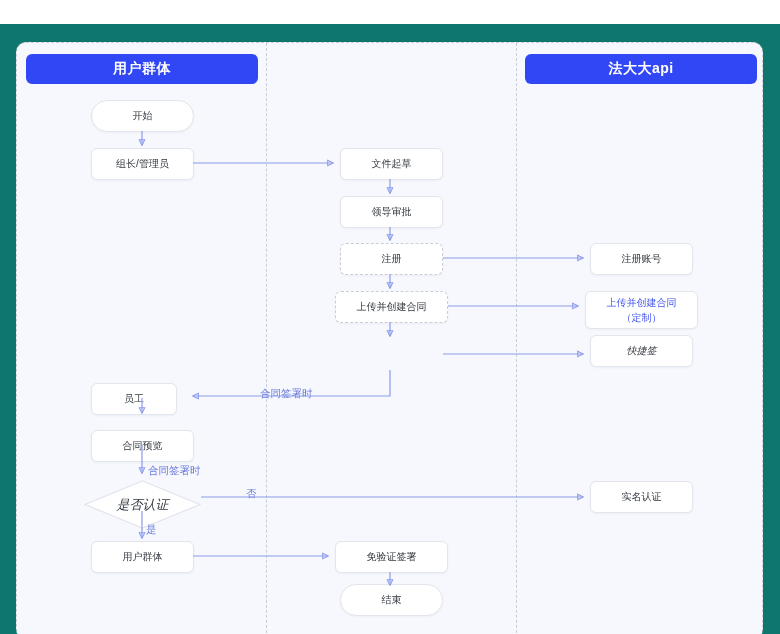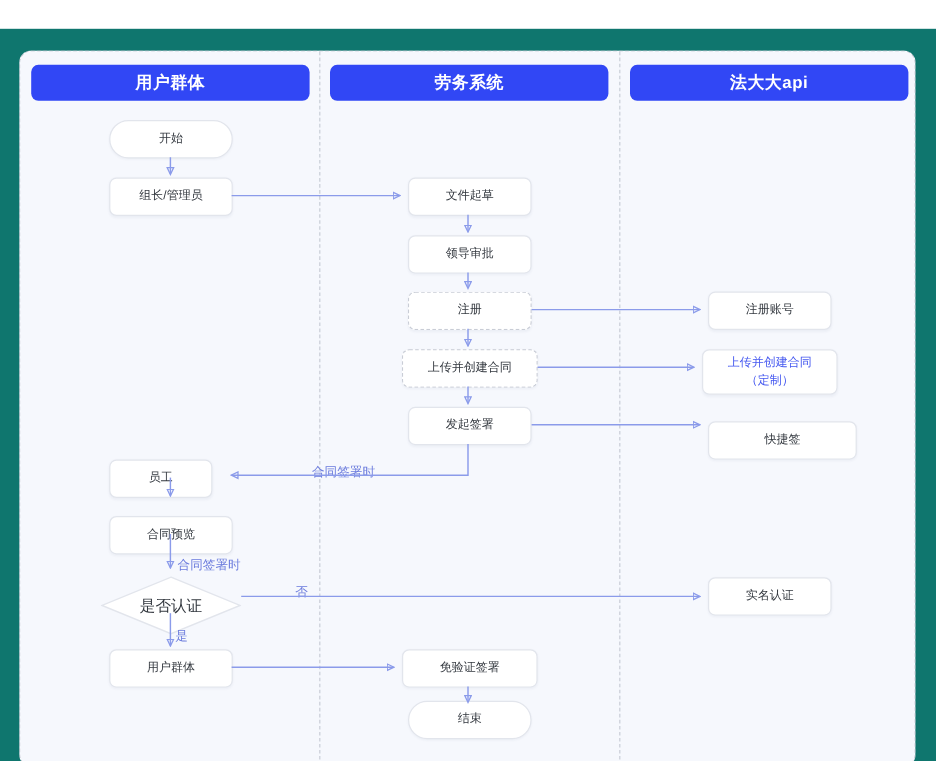--- a/index.html
+++ b/index.html
@@ -68,20 +68,21 @@
   .node.pill { border-radius: 999px; }
   .node.dashed { border: 1px dashed #c9cdd6; }
   .node.accent { color: #4558f0; }
 
   
   .diamond {
     position: absolute;
     display: flex;
     align-items: center;
     justify-content: center;
+    font-style: italic;
   }
   .diamond .dshape {
     position: absolute;
     inset: 0;
   }
   .diamond .dlabel {
     position: relative;
     font-size: 13px;
     color: #33383f;
     z-index: 2;
@@ -110,23 +111,20 @@
 
 <div id="stage">
   <div class="canvas">
 
     <div class="lane-divider" style="left:249px;"></div>
     <div class="lane-divider" style="left:499px;"></div>
 
     <div class="lane-header" style="left:9px;  top:11px; width:232px;">
       <span>用户群体</span>
     </div>
-    <div class="lane-header" style="left:258px; top:11px; width:232px;">
-      <span>劳务系统</span>
-    </div>
     <div class="lane-header" style="left:508px; top:11px; width:232px;">
       <span>法大大api</span>
     </div>
 
     <div class="node pill" style="left:74px; top:57px; width:103px; height:32px;">
       <span>开始</span>
     </div>
 
     <div class="node" style="left:74px; top:105px; width:103px; height:32px;">
       <span>组长/管理员</span>
@@ -160,42 +158,39 @@
     </div>
 
     <div class="node dashed" style="left:323px; top:200px; width:103px; height:32px;">
       <span>注册</span>
     </div>
 
     <div class="node dashed" style="left:318px; top:248px; width:113px; height:32px;">
       <span>上传并创建合同</span>
     </div>
 
-    <div class="node" style="left:323px; top:296px; width:103px; height:32px;">
-      <span>发起签署</span>
-    </div>
 
     <div class="node" style="left:318px; top:498px; width:113px; height:32px;">
       <span>免验证签署</span>
     </div>
 
     <div class="node pill" style="left:323px; top:541px; width:103px; height:32px;">
       <span>结束</span>
     </div>
 
     <div class="node" style="left:573px; top:200px; width:103px; height:32px;">
       <span>注册账号</span>
     </div>
 
     <div class="node accent" style="left:568px; top:248px; width:113px; height:38px; flex-direction:column; gap:1px;">
       <span>上传并创建合同</span>
       <span>（定制）</span>
     </div>
 
-    <div class="node" style="left:573px; top:308px; width:124px; height:32px;">
+    <div class="node" style="left:573px; top:292px; width:103px; height:32px;font-style:italic;">
       <span>快捷签</span>
     </div>
 
     <div class="node" style="left:573px; top:438px; width:103px; height:32px;">
       <span>实名认证</span>
     </div>
 
     <div class="edge-label" style="left:243px; top:344px;">合同签署时</div>
     <div class="edge-label" style="left:131px; top:421px;">合同签署时</div>
     <div class="edge-label" style="left:229px; top:444px;">否</div>

